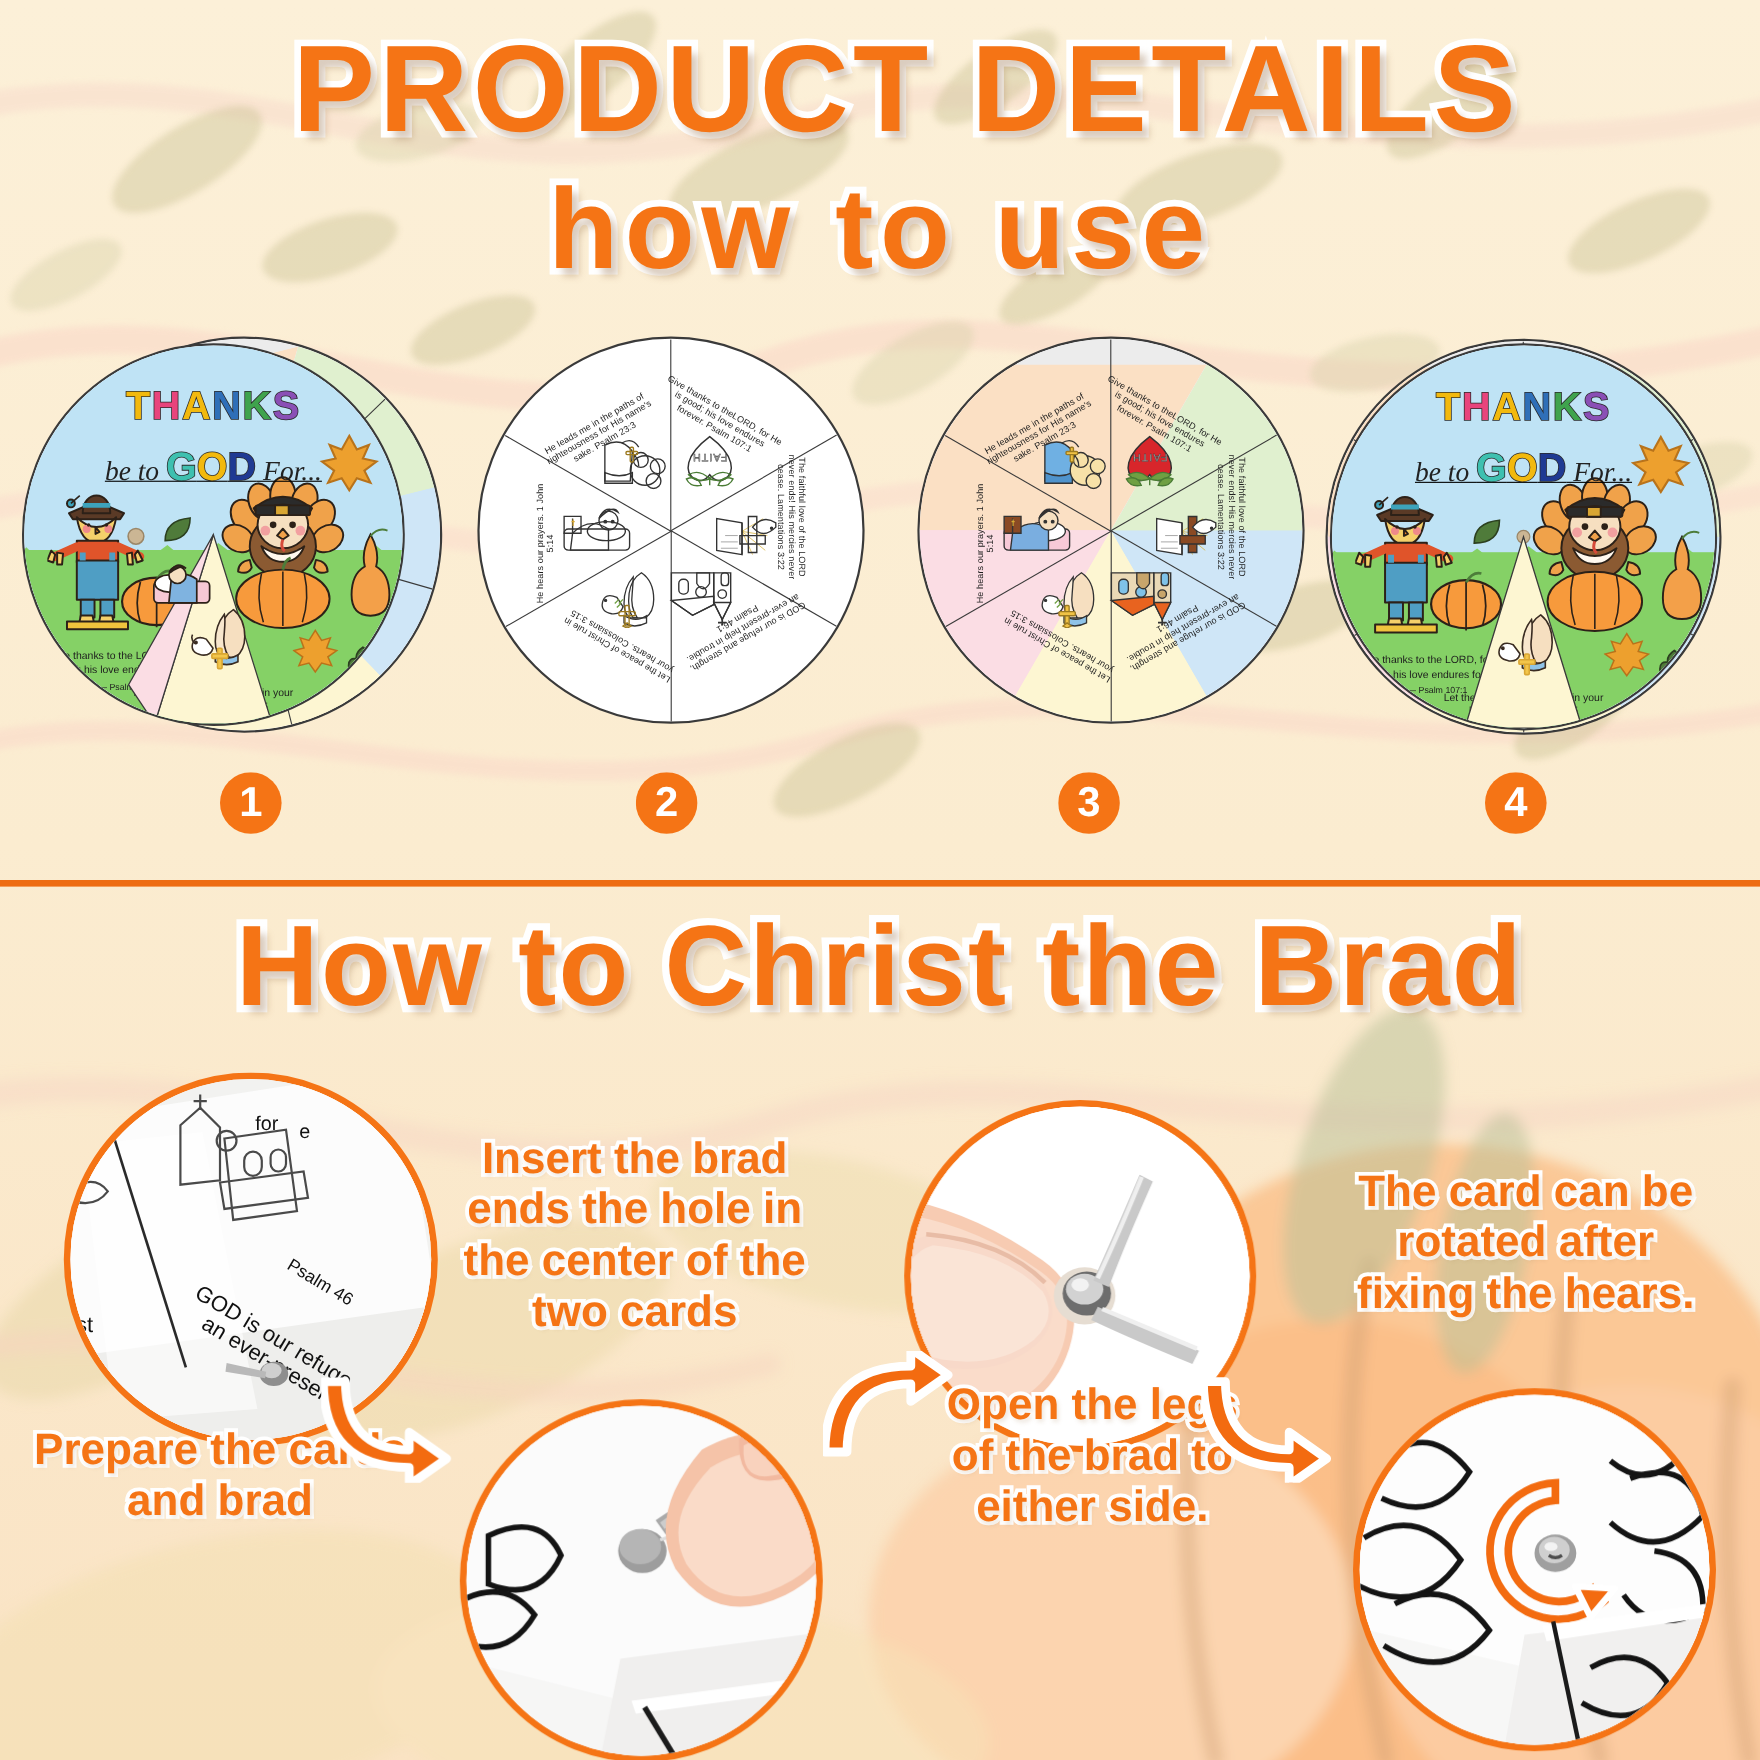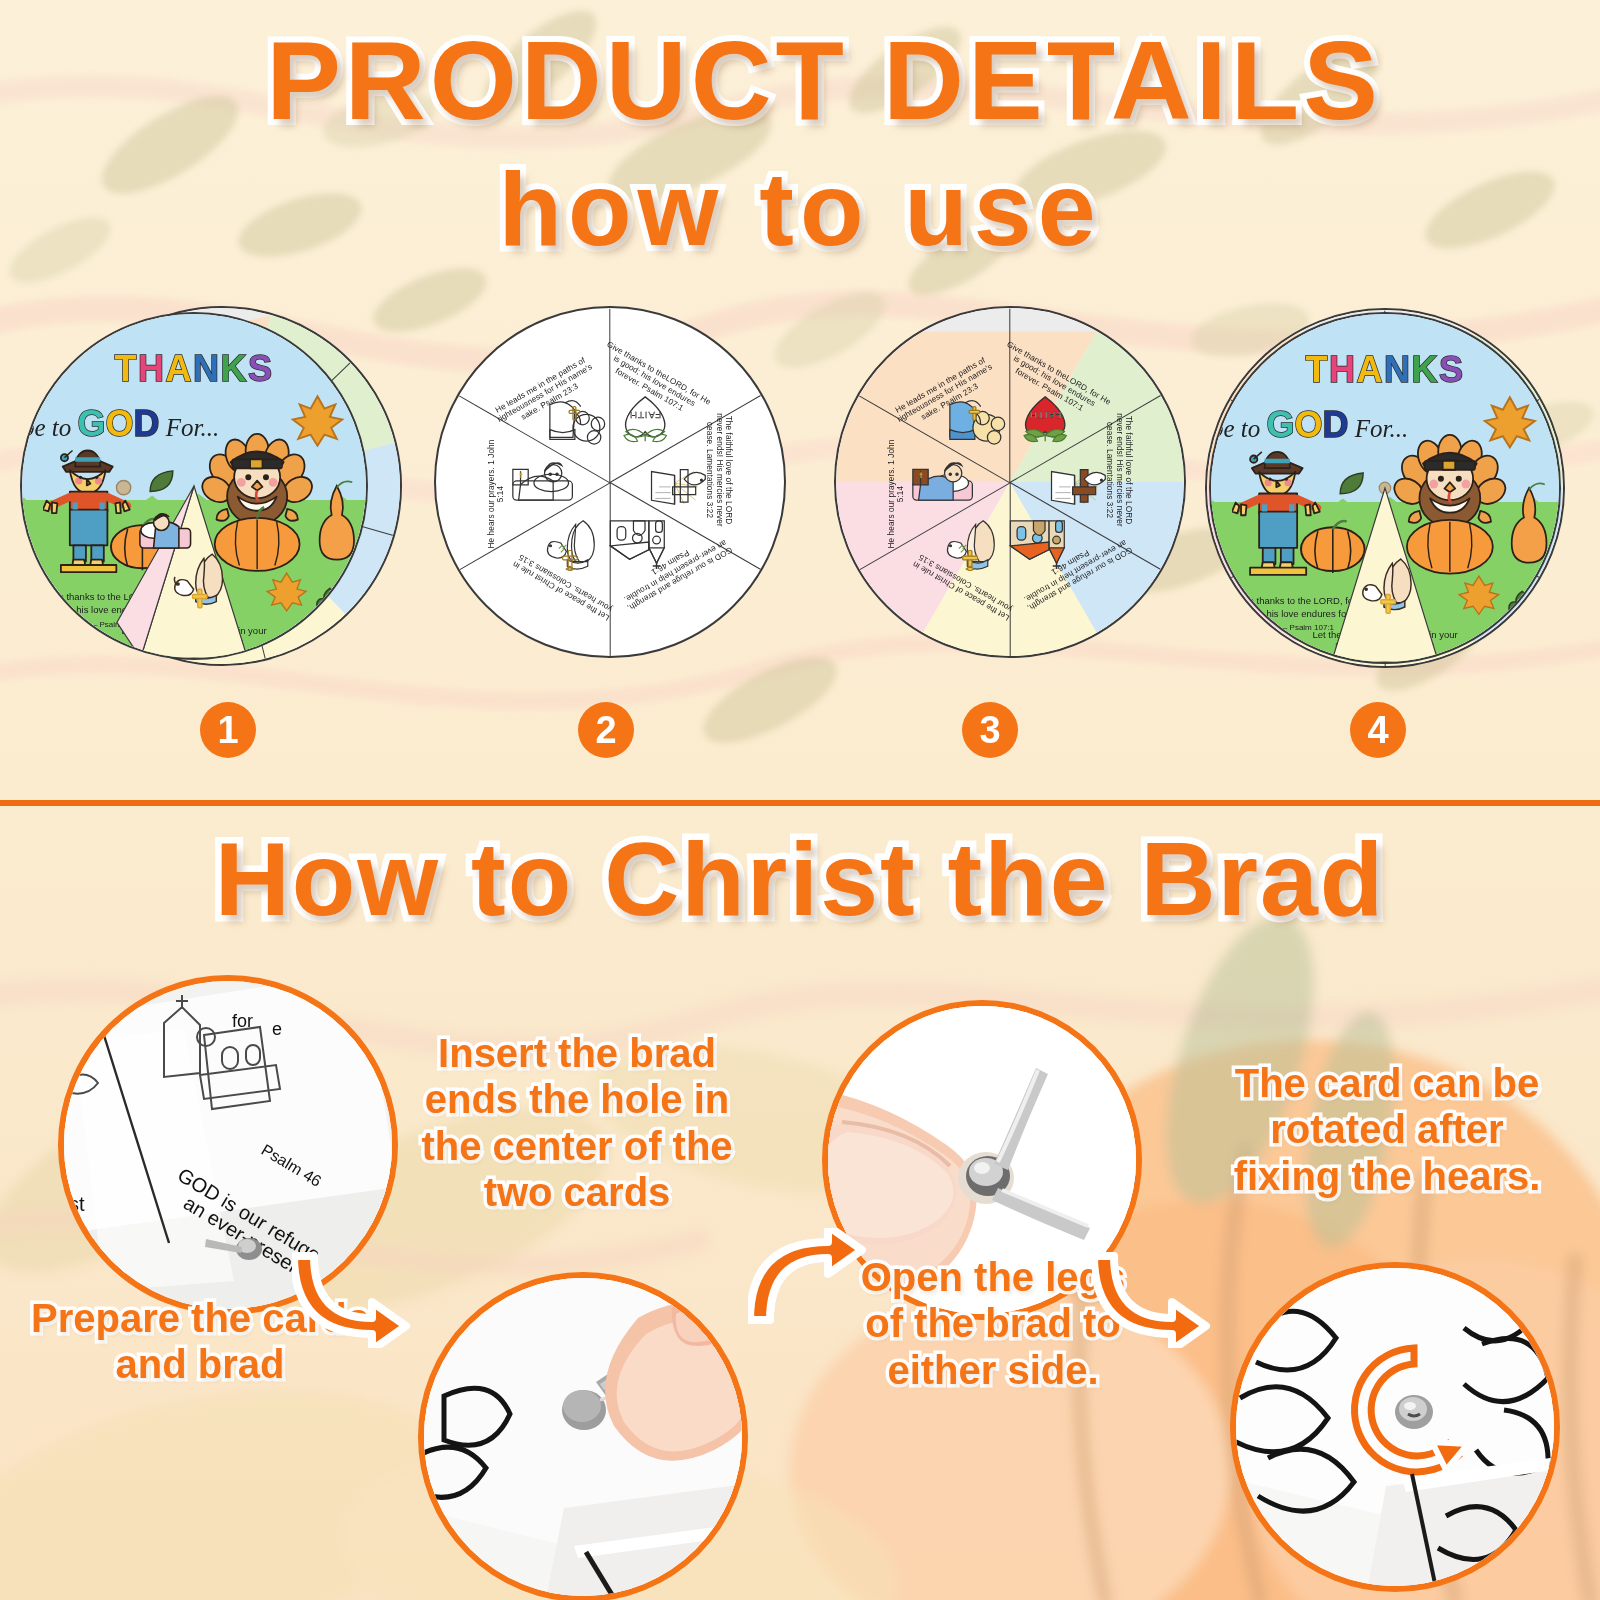--- a/index.html
+++ b/index.html
@@ -86,21 +86,21 @@
   .ground{ position:absolute; left:0; bottom:0; width:100%; height:46%; background:#85d166; }
   .hill {
     position:absolute; bottom:40%; left:-5%; width:110%; height:32px;
   }
   .thanks-row { position:absolute; top:10%; width:100%; text-align:center; white-space:nowrap; }
   .thanks-row span {
     font-size: 36px; font-weight: bold; letter-spacing: 1.5px;
     -webkit-text-stroke: 1.4px #2a2a2a; paint-order: stroke fill;
     font-family:"Liberation Sans", sans-serif;
   }
-  .betogod { position:absolute; top:26%; width:100%; text-align:left; white-space:nowrap; }
+  .betogod { position:absolute; top:26%; width:100%; text-align:center; white-space:nowrap;text-decoration:underline; }
   .betogod .script { font-size:25px; font-style:italic; color:#222; font-family:"Liberation Serif", serif; }
   .betogod .big { font-size:36px; font-weight:bold; -webkit-text-stroke:1.4px #2a2a2a; paint-order: stroke fill; }
   .verse-left {
     position:absolute; left:6%; bottom:8%; width:43%;
     font-size:9.5px; line-height:1.35; color:#1d1d1d; text-align:center;
   }
   .verse-left .ref { font-size:8px; display:block; margin-top:3px; }
   .verse-bottom {
     position:absolute; left:50%; transform:translateX(-50%); bottom:2.5%;
     width:48%; font-size:9.5px; line-height:1.3; color:#1d1d1d; text-align:center;

